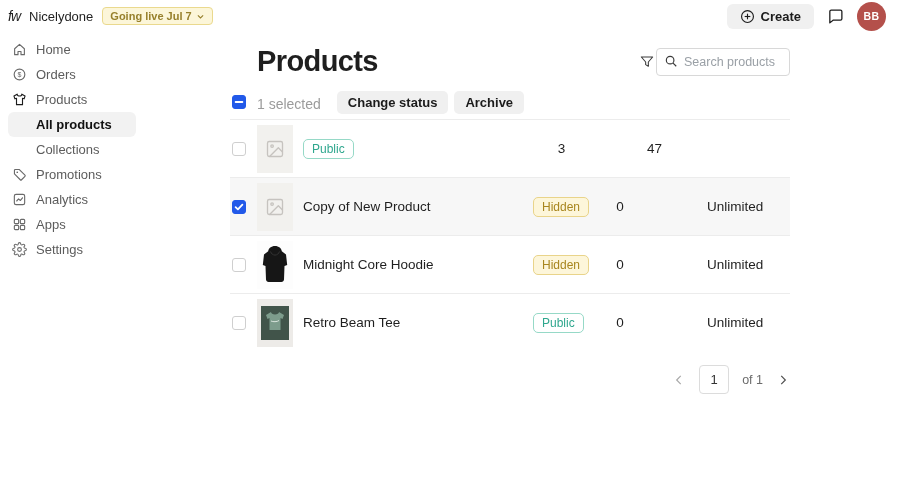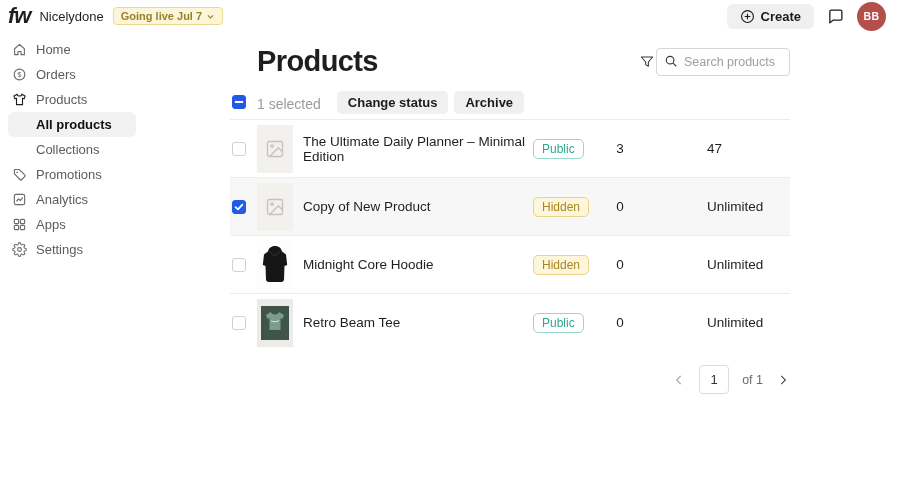--- a/index.html
+++ b/index.html
@@ -3,21 +3,21 @@
 <meta charset="utf-8">
 <style>
   * { box-sizing: border-box; margin: 0; padding: 0; }
   html,body { width:900px; height:484px; background:#fff; overflow:hidden;
     font-family:"Liberation Sans", sans-serif; color:#1f1f1f; }
 
   
   .topbar { height:30px; display:flex; align-items:center; justify-content:space-between;
     padding:2px 14px 0 8px; }
   .topbar-left { display:flex; align-items:center; gap:9px; }
-  .logo { font-weight:700; font-style:italic; font-size:22px; letter-spacing:-1px; }
+  .logo { font-weight:400; font-style:italic; font-size:14px; letter-spacing:-1px; }
   .store-name { font-weight:400; font-size:13px; }
   .live-badge { display:inline-flex; align-items:center; gap:4px; background:#fcf6d9;
     border:1px solid #ead98e; color:#97802c; font-size:11px; font-weight:600;
     border-radius:4px; padding:2px 7px; cursor:pointer; font-family:inherit; }
   .live-badge svg { width:9px; height:9px; stroke:#97802c; }
   .topbar-right { display:flex; align-items:center; gap:13px; }
   .create-btn { display:inline-flex; align-items:center; gap:6px; background:#f0f0f0;
     border:none; border-radius:6px; padding:5px 13px; font-weight:700; font-size:13px;
     cursor:pointer; font-family:inherit; color:#1b1b1b; }
   .create-btn svg { width:15px; height:15px; stroke:#1b1b1b; }
@@ -237,21 +237,20 @@
     <div class="table" id="rows">
         <div class="row">
     <span class="cb"></span>
     <span class="thumb placeholder">
             <svg viewBox="0 0 24 24" fill="none" stroke="#c6c3bf" stroke-width="1.6" stroke-linejoin="round">
               <rect x="3" y="3" width="18" height="18" rx="2"></rect>
               <circle cx="8.5" cy="8.5" r="1.5"></circle>
               <path d="M21 15.5l-5-5L5.5 21"></path>
             </svg>
           </span>
-    <span class="p-title">The Ultimate Daily Planner – Minimal Edition</span>
     <span><span class="badge public">Public</span></span>
     <span class="qty">3</span>
     <span class="inv">47</span>
   </div>
         <div class="row selected">
     <span class="cb checked">
             <svg viewBox="0 0 10 10" fill="none" stroke="#fff" stroke-width="1.8" stroke-linecap="round" stroke-linejoin="round">
               <polyline points="1.6,5.2 3.9,7.4 8.4,2.6"></polyline>
             </svg>
           </span>

